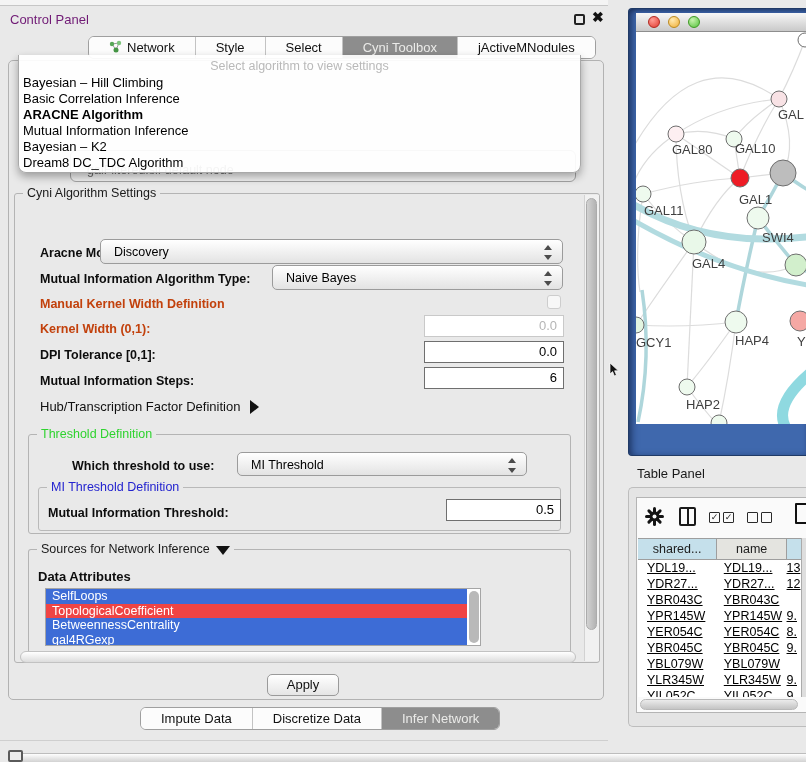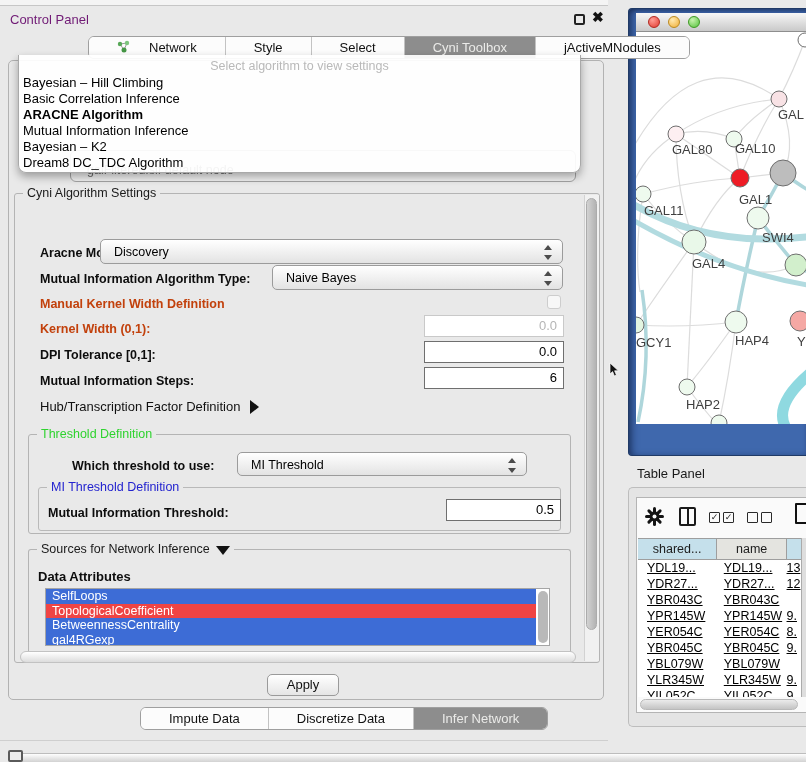--- a/index.html
+++ b/index.html
@@ -10,21 +10,21 @@
   
   .top-strip { left:0; top:0; width:608px; height:6px; background:#f4f4f4; border-bottom:1px solid #c6c6c6; }
   .cp-title { left:10px; top:12px; font-size:13px; color:#701a75; }
   .float-btn { left:574px; top:14px; width:11px; height:11px; border:2px solid #222; border-radius:2px; }
   .close-btn { left:592px; top:9px; font-size:14px; font-weight:bold; color:#111; }
   .cp-main { left:8px; top:60px; width:596px; height:640px; border:1px solid #b2b2b2; border-radius:5px; background:#e9e9e9; }
   .cp-bottom-line { left:0; top:740px; width:608px; height:1px; background:#cfcfcf; }
 
   
   .tabgroup { display:flex; height:23px; border:1px solid #9f9f9f; border-radius:6px; overflow:hidden; background:#fcfcfc; z-index:5; }
-  .tab { display:flex; align-items:center; gap:19px; padding:0 28px; font-size:13px; color:#111; background:#fcfcfc; border-left:1px solid #c3c3c3; white-space:nowrap; }
+  .tab { display:flex; align-items:center; gap:5px; padding:0 20px; font-size:13px; color:#111; background:#fcfcfc; border-left:1px solid #c3c3c3; white-space:nowrap; }
   .tab:first-child { border-left:none; }
   .tab.selected { background:#8d8d8d; color:#ebebe9; }
   #top-tabs { left:88px; top:36px; }
   #bottom-tabs { left:140px; top:707px; }
 
   
   .popup { left:18px; top:55px; width:563px; height:118px; background:rgba(255,255,255,.92); border:1px solid #a9a9a9; border-top:none; border-radius:0 0 8px 8px; box-shadow:0 4px 9px rgba(0,0,0,.32); z-index:50; }
   .popup-prompt { text-align:center; color:#b9b9b9; font-size:12.5px; padding-top:4px; height:20px; }
   .popup-item { height:16px; line-height:16px; font-size:13px; padding-left:4px; color:#000; }
   .popup-item.bold { font-weight:bold; }
@@ -53,21 +53,21 @@
 
   .caret-right { display:inline-block; width:0; height:0; border-top:7px solid transparent; border-bottom:7px solid transparent; border-left:9px solid #111; margin-left:10px; vertical-align:-3px; }
   .caret-down { display:inline-block; width:0; height:0; border-left:7px solid transparent; border-right:7px solid transparent; border-top:9px solid #111; margin-left:6px; vertical-align:-2px; }
 
   
   .vtrack { left:584px; top:195px; width:15px; height:466px; background:#f1f1f1; border-left:1px solid #d2d2d2; }
   .vthumb { left:586px; top:198px; width:11px; height:432px; border-radius:6px; background:linear-gradient(90deg,#d2d2d2,#b3b3b3); border:1px solid #ababab; }
   .hscroll { left:20px; top:651px; width:556px; height:12px; border-radius:6px; background:linear-gradient(#ffffff,#dcdcdc); border:1px solid #c2c2c2; }
 
   
-  .attr-list { left:45px; top:588px; width:505px; height:58px; background:#fff; border:1px solid #a5a5a5; overflow:hidden; }
+  .attr-list { left:45px; top:588px; width:436px; height:58px; background:#fff; border:1px solid #a5a5a5; overflow:hidden; }
   .attr-item { height:14.5px; line-height:14.5px; font-size:12.5px; padding-left:6px; color:#fff; width:calc(100% - 13px); }
   .attr-vthumb { position:absolute; right:1px; top:2px; width:10px; height:52px; border-radius:5px; background:#b9b9b9; }
 
   .apply-btn { left:267px; top:674px; width:72px; height:22px; border:1px solid #9a9a9a; border-radius:5px; background:linear-gradient(#ffffff,#e5e5e5); font-size:13px; color:#111; text-align:center; line-height:20px; }
 
   
   .net-outer { left:628px; top:8px; width:178px; height:448px; background:#3f68ad; border:1px solid #203a66; border-right:none; border-radius:4px 0 0 4px; box-shadow: inset 5px 0 7px -2px rgba(5,15,45,.5), inset 0 4px 5px -2px rgba(5,15,45,.4); }
   .net-title { left:636px; top:13px; width:170px; height:19px; background:linear-gradient(#f7f7f7,#c9c9c9); border-bottom:1px solid #8e8e8e; }
   .tl { position:absolute; width:12px; height:12px; border-radius:50%; top:3px; }
   .tl.red { left:12px; background:radial-gradient(circle at 35% 30%, #ff9d94, #e23a30); border:1px solid #b0281f; }

